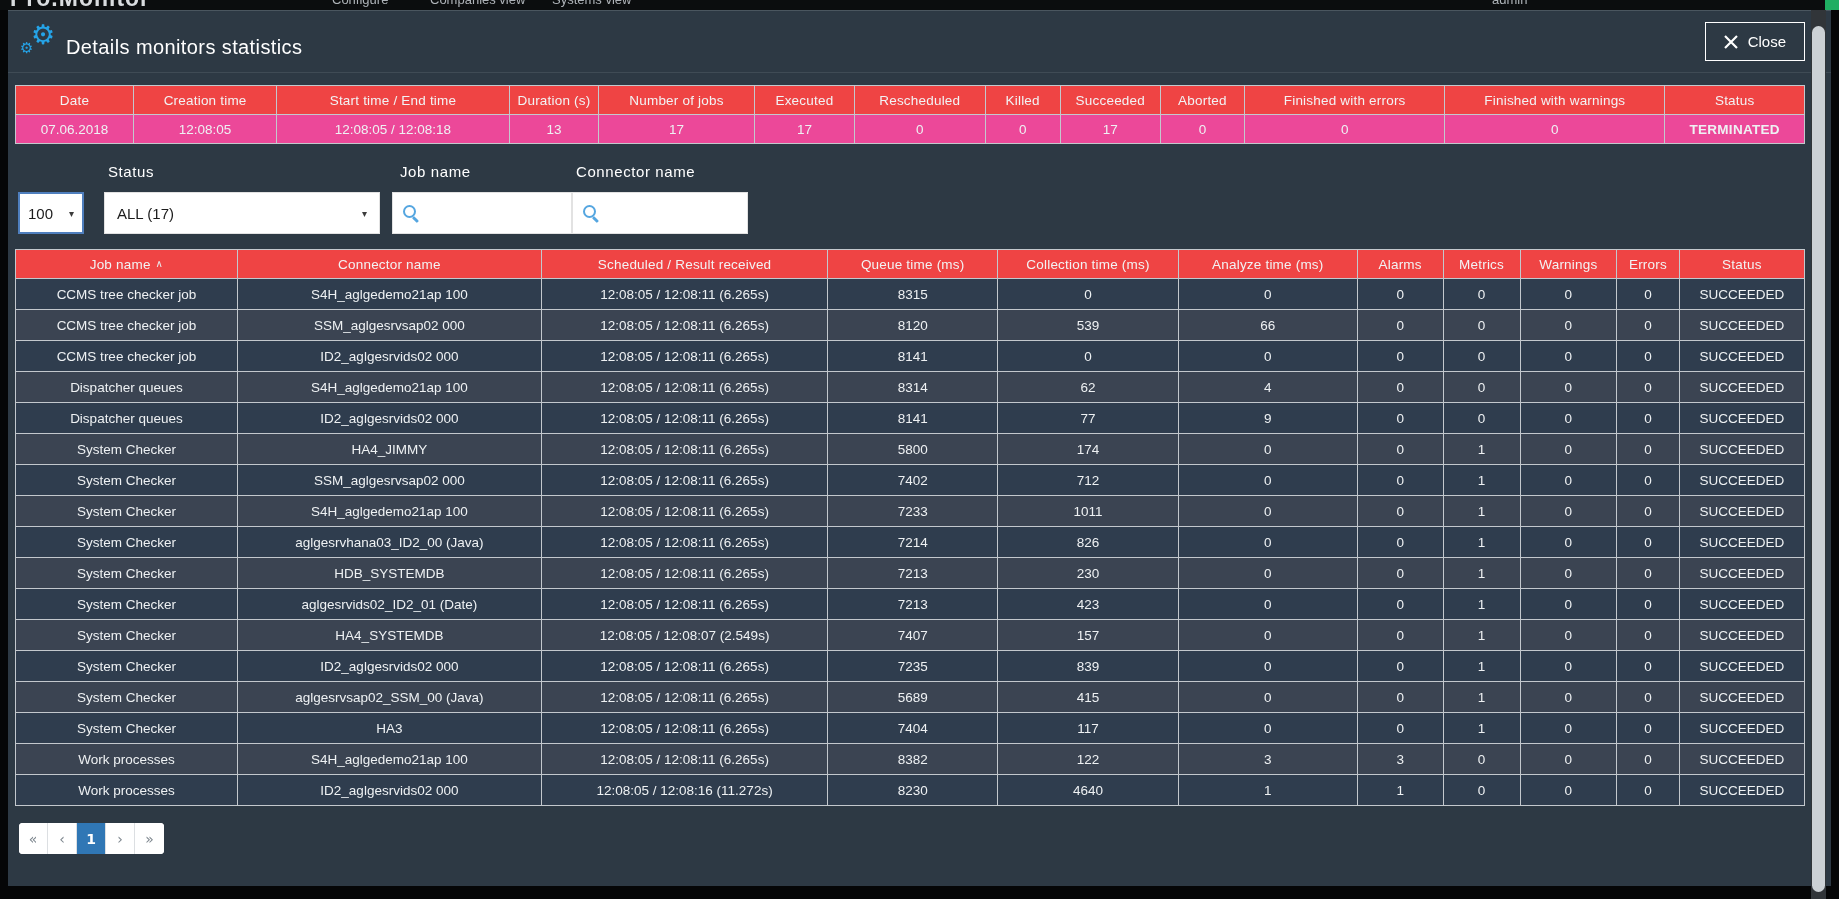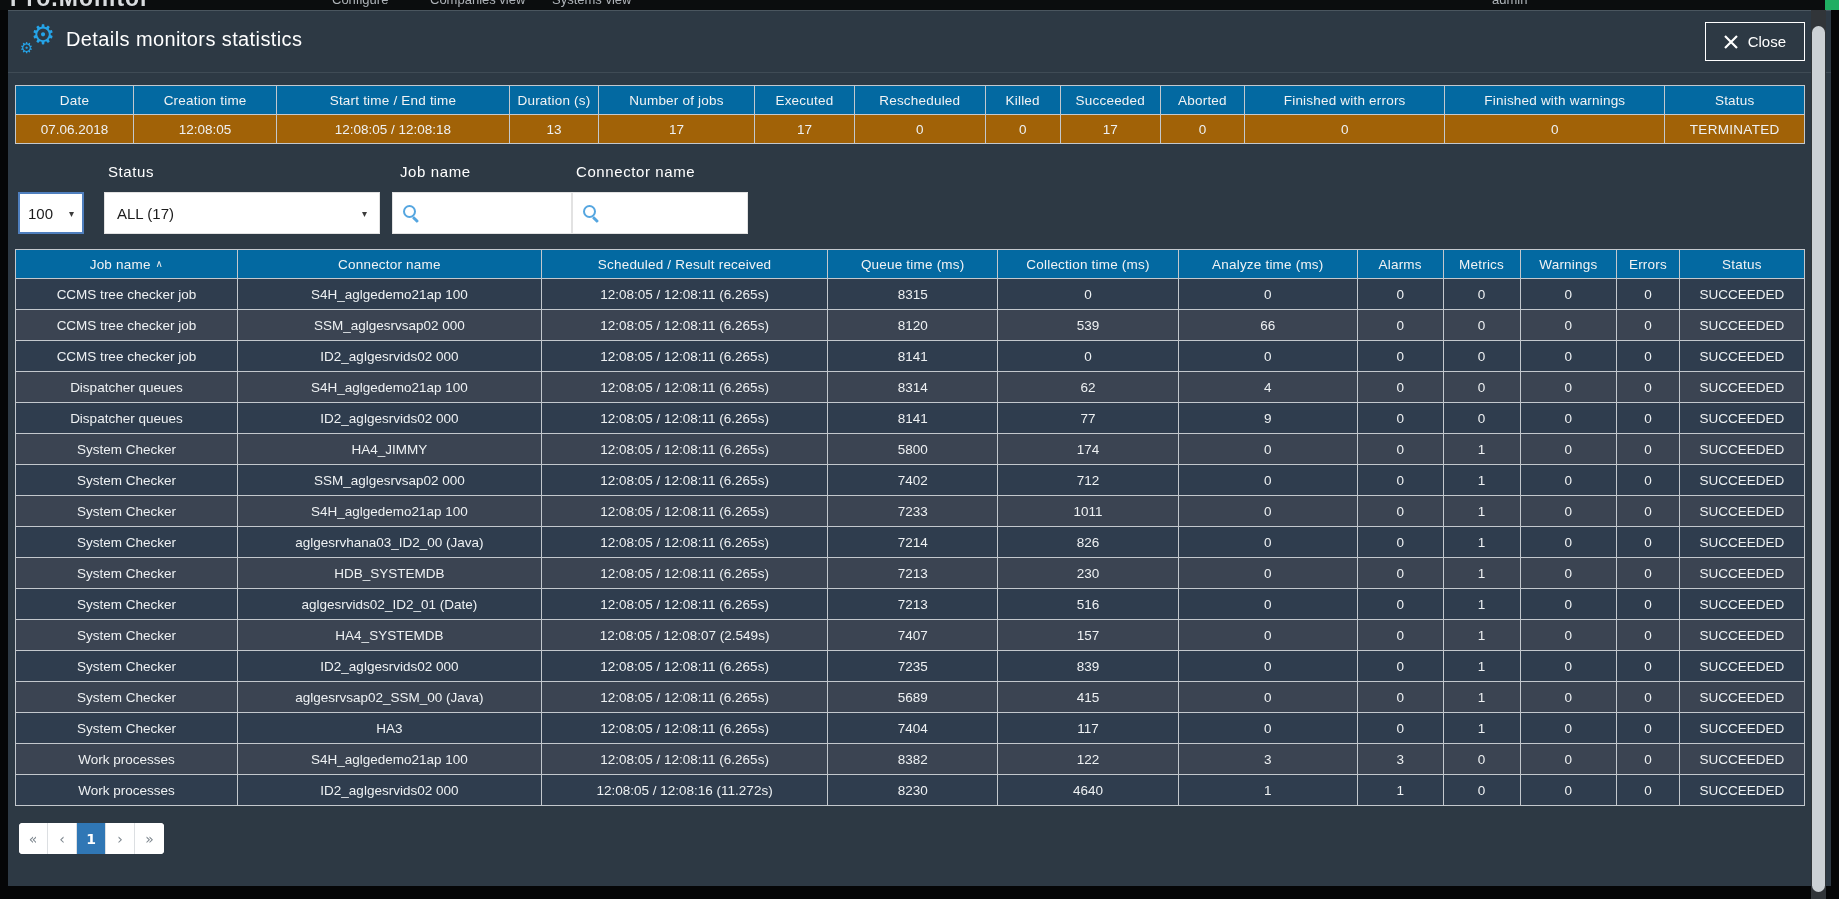--- a/index.html
+++ b/index.html
@@ -17,43 +17,43 @@
 
   
   .modal {
     position:absolute; left:8px; top:10px; width:1823px; height:876px;
     background:#2d3944; border-top:1px solid #4a565f; z-index:2;
   }
   .modal-header { position:absolute; top:0; left:0; right:0; height:62px; border-bottom:1px solid #3f4b55; }
   .gears { position:absolute; left:14px; top:10px; width:38px; height:40px; color:#25a4e8; font-family:"DejaVu Sans", sans-serif; }
   .gear-big { position:absolute; font-size:27px; left:9px; top:-2px; }
   .gear-small { position:absolute; font-size:15px; left:-2px; top:18px; }
-  .modal-title { position:absolute; left:58px; top:17px; margin:0; font-size:20px; font-weight:400; color:#ffffff; letter-spacing:0.4px; }
+  .modal-title { position:absolute; left:58px; top:25px; margin:0; font-size:20px; font-weight:400; color:#ffffff; letter-spacing:0.4px; }
   .close-btn {
     position:absolute; right:26px; top:11px; height:39px; padding:0 18px;
     background:transparent; border:1px solid #ffffff; color:#ffffff;
     font-size:15px; font-family:"Liberation Sans", sans-serif; display:flex; align-items:center; gap:10px; cursor:pointer;
   }
   .close-x { width:14px; height:14px; display:inline-block; }
   .close-x svg { display:block; }
 
   
   .grid { border-collapse:collapse; width:100%; table-layout:fixed; }
   .grid th {
-    background:#0369a1; color:#f2f3f4; font-weight:400; font-size:13.5px;
+    background:#ef4444; color:#f2f3f4; font-weight:400; font-size:13.5px;
     height:29px; border:1px solid #c3c8cd; padding:0 4px; letter-spacing:0.2px;
     overflow:hidden; white-space:nowrap;
   }
   .grid td {
     color:#eef1f3; font-size:13.5px; text-align:center; height:29px;
     border:1px solid #c3c8cd; padding:0 4px; overflow:hidden; white-space:nowrap;
   }
   .summary-wrap { position:absolute; top:74px; left:7px; width:1790px; }
-  .summary-wrap td { background:#a16207; }
-  .summary-wrap td.status-cell { font-weight:normal; letter-spacing:0.3px; }
+  .summary-wrap td { background:#ec4899; }
+  .summary-wrap td.status-cell { font-weight:bold; letter-spacing:0.3px; }
 
   .jobs-wrap { position:absolute; top:238px; left:7px; width:1790px; }
   .jobs-wrap td { height:31px; }
   .jobs-wrap tbody tr:nth-child(odd) td { background:#2f3d4e; }
   .jobs-wrap tbody tr:nth-child(even) td { background:#3b4452; }
   .sort-caret { font-size:10px; margin-left:5px; color:#e8eaec; font-family:"DejaVu Sans", sans-serif; vertical-align:2px; }
 
   
   .filters { position:absolute; top:140px; left:0; right:0; height:95px; }
   .filter-label { position:absolute; top:12px; font-size:15px; color:#ffffff; letter-spacing:0.6px; }
@@ -357,21 +357,21 @@
             <td>1</td>
             <td>0</td>
             <td>0</td>
             <td class="status-cell">SUCCEEDED</td>
           </tr>
           <tr>
             <td>System Checker</td>
             <td>aglgesrvids02_ID2_01 (Date)</td>
             <td>12:08:05 / 12:08:11 (6.265s)</td>
             <td>7213</td>
-            <td>516</td>
+            <td>423</td>
             <td>0</td>
             <td>0</td>
             <td>1</td>
             <td>0</td>
             <td>0</td>
             <td class="status-cell">SUCCEEDED</td>
           </tr>
           <tr>
             <td>System Checker</td>
             <td>HA4_SYSTEMDB</td>

